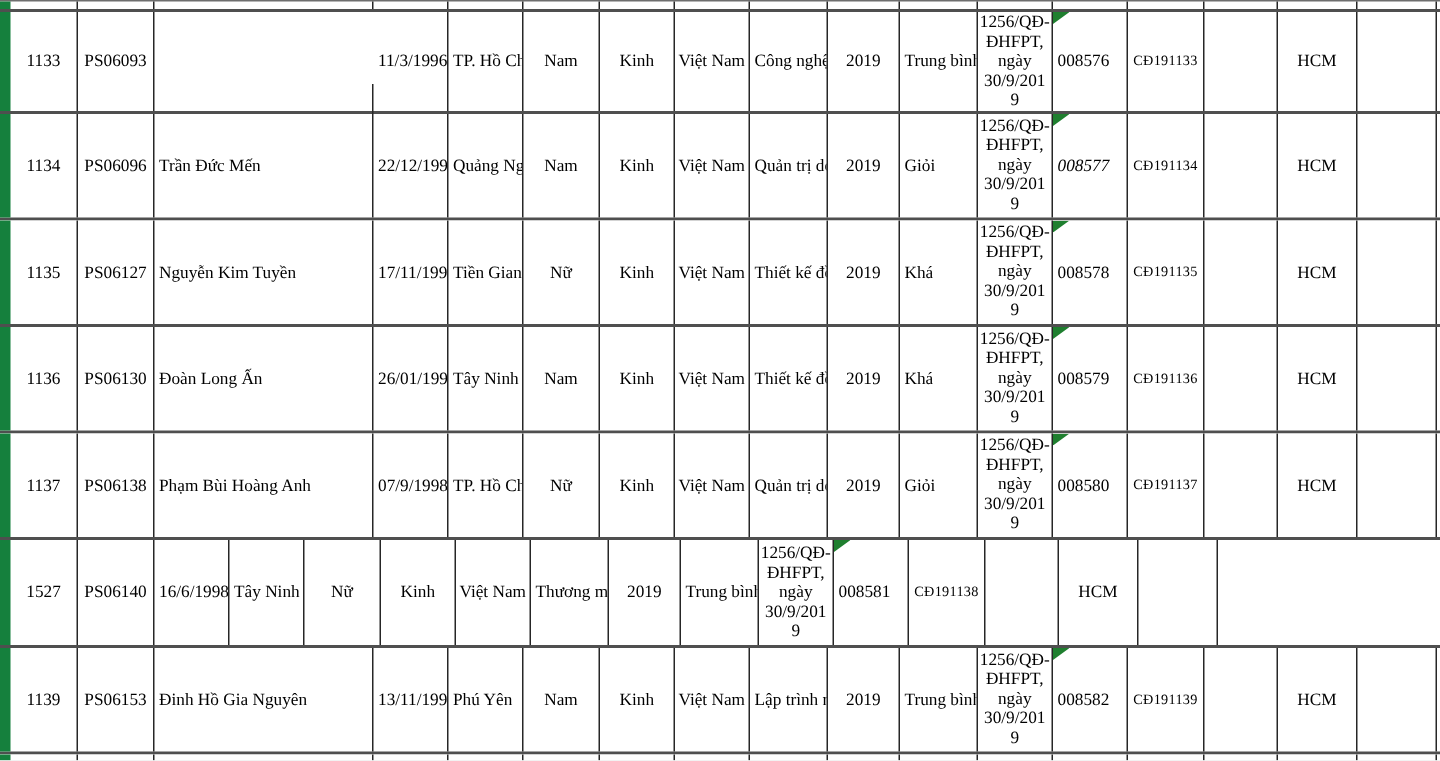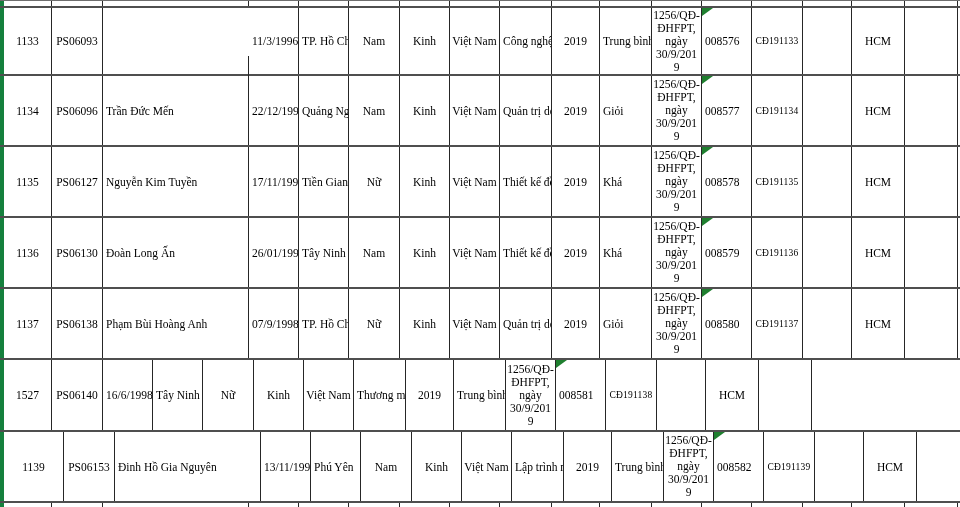--- a/index.html
+++ b/index.html
@@ -6,21 +6,21 @@
   .sheet{
     position:relative;width:960px;height:507px;background:#ffffff;overflow:hidden;
     font-family:"Liberation Serif","DejaVu Serif",serif;font-size:11.5px;color:#000;
   }
   .row{position:absolute;left:0;width:960px;display:flex;box-sizing:border-box;
        border-bottom:2px solid #4f4f4f;background:#fff;}
   .row.first{border-top:1px solid #6e6e6e;}
   .row.last{border-bottom:none;}
   .cell{flex:none;box-sizing:border-box;height:100%;border-right:1px solid #262626;
         display:flex;align-items:center;overflow:hidden;white-space:nowrap;position:relative;}
-  .cell:first-child{border-left:4px solid #15803d;}
+  .cell:first-child{border-left:7px solid #15803d;}
   .align-center{justify-content:center;}
   .align-left{justify-content:flex-start;padding-left:3px;}
   .small{font-size:9.5px;letter-spacing:0.2px;}
   .decision{flex-direction:column;justify-content:center;text-align:center;
             line-height:13px;padding:0;}
   .dline{height:13px;}
   .tri{position:absolute;top:0;left:0;width:11px;height:8px;
        clip-path:polygon(0 0,100% 0,0 100%);}
   .txt{display:inline-block;}
 </style>
@@ -135,21 +135,21 @@
       <div class="cell align-left" style="width: 52px;">
         <span class="txt">Giỏi</span>
       </div>
       <div class="cell align-center decision" style="width: 50px;">
         <div class="dline">1256/QĐ-</div>
         <div class="dline">ĐHFPT,</div>
         <div class="dline">ngày</div>
         <div class="dline">30/9/201</div>
         <div class="dline">9</div>
       </div>
-      <div class="cell align-left" style="width: 50px;">
+      <div class="cell align-left" style="width: 50px; font-style: italic;">
         <span class="txt">008577</span>
         <div class="tri" style="background: rgb(31, 127, 47);"></div>
       </div>
       <div class="cell align-center small" style="width: 51px;">
         <span class="txt">CĐ191134</span>
       </div>
       <div class="cell align-center" style="width: 49px;"></div>
       <div class="cell align-center" style="width: 53px;">
         <span class="txt">HCM</span>
       </div>
@@ -362,21 +362,21 @@
       <div class="cell align-center small" style="width: 51px;">
         <span class="txt">CĐ191138</span>
       </div>
       <div class="cell align-center" style="width: 49px;"></div>
       <div class="cell align-center" style="width: 53px;">
         <span class="txt">HCM</span>
       </div>
       <div class="cell align-center" style="width: 53px;"></div>
     </div>
     <div class="row" style="top: 432px; height: 71px;">
-      <div class="cell align-center" style="width: 64px;">
+      <div class="cell align-center" style="width: 52px;">
         <span class="txt">1139</span>
       </div>
       <div class="cell align-center" style="width: 51px;">
         <span class="txt">PS06153</span>
       </div>
       <div class="cell align-left" style="width: 146px;">
         <span class="txt">Đinh Hồ Gia Nguyên</span>
       </div>
       <div class="cell align-left" style="width: 50px;">
         <span class="txt">13/11/199</span>

